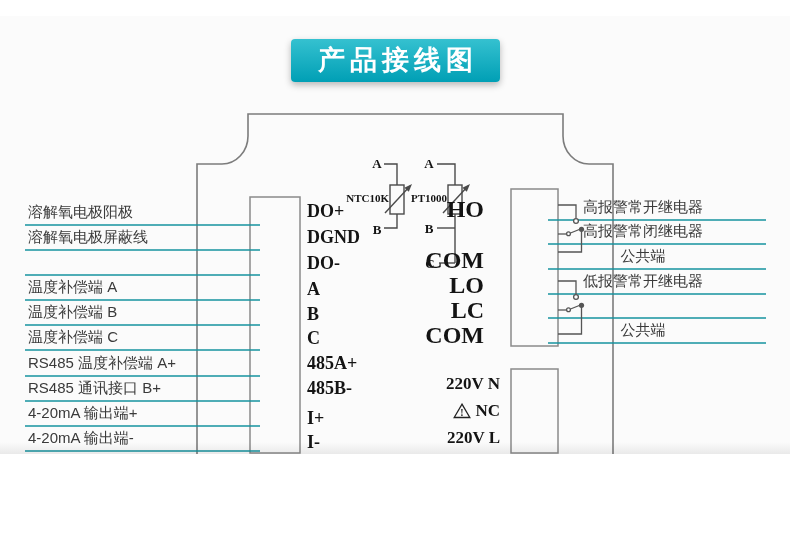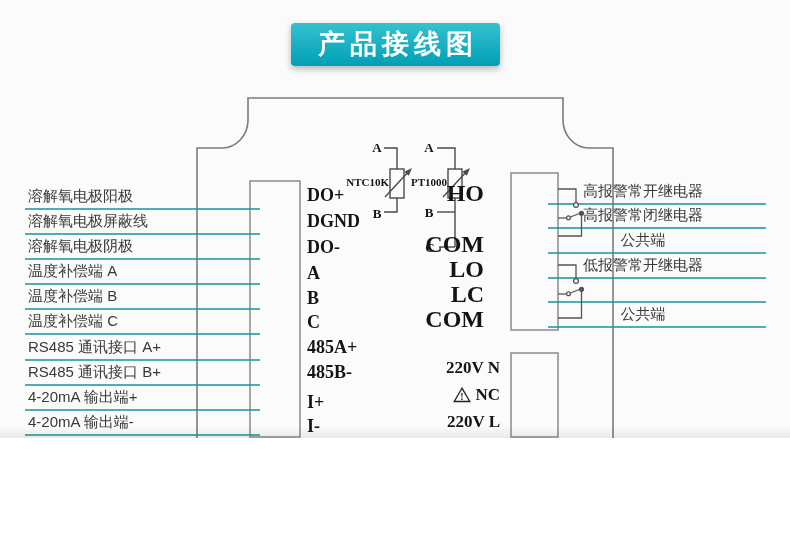--- a/index.html
+++ b/index.html
@@ -1,19 +1,20 @@
 <!DOCTYPE html>
 <html style="--banner-top: #35c1d0; --banner-bottom: #009fb5;"><head>
 <meta charset="utf-8">
 <style>
   html,body{margin:0;padding:0;background:#fff;}
   .stage{
     position:relative;width:790px;height:438px;overflow:hidden;
     background:#fbfbfb;
     font-family:"Liberation Sans","DejaVu Sans",sans-serif;
+    margin-top:16px;
   }
   .banner{
     position:absolute;left:291px;top:23px;width:209px;height:43px;
     border-radius:4px;
     background:linear-gradient(180deg,var(--banner-top,#35c1d0) 0%,var(--banner-bottom,#009fb5) 100%);
     box-shadow:0 3px 7px rgba(0,0,0,.28);
     display:flex;align-items:center;justify-content:center;
   }
   .banner span{
     color:#fff;font-size:27px;font-weight:bold;letter-spacing:5px;
@@ -110,25 +111,24 @@
       <line x1="558" y1="294" x2="566.5" y2="294"></line>
       <circle cx="568.5" cy="293.8" r="1.9" fill="#fff"></circle>
       <line x1="570.5" y1="293" x2="583" y2="288"></line>
       <circle cx="581.5" cy="289.3" r="2.6" fill="#555" stroke="none"></circle>
       <polyline points="581.5,291 581.5,318 558,318"></polyline>
     </g>
   </svg>
 
   <div class="lbl cn cn-l" style="top:187px">溶解氧电极阳极</div>
   <div class="lbl cn cn-l" style="top:212px">溶解氧电极屏蔽线</div>
-  <div class="lbl cn cn-l" style="top:237px">溶解氧电极阴极</div>
   <div class="lbl cn cn-l" style="top:262px">温度补偿端 A</div>
   <div class="lbl cn cn-l" style="top:287px">温度补偿端 B</div>
   <div class="lbl cn cn-l" style="top:312px">温度补偿端 C</div>
-  <div class="lbl cn cn-l" style="top:338px">RS485 通讯接口 A+</div>
+  <div class="lbl cn cn-l" style="top:338px">RS485 温度补偿端 A+</div>
   <div class="lbl cn cn-l" style="top:363px">RS485 通讯接口 B+</div>
   <div class="lbl cn cn-l" style="top:388px">4-20mA 输出端+</div>
   <div class="lbl cn cn-l" style="top:413px">4-20mA 输出端-</div>
 
   <div class="lbl term t-mid" style="top:184px">DO+</div>
   <div class="lbl term t-mid" style="top:210px">DGND</div>
   <div class="lbl term t-mid" style="top:236px">DO-</div>
   <div class="lbl term t-mid" style="top:262px">A</div>
   <div class="lbl term t-mid" style="top:287px">B</div>
   <div class="lbl term t-mid" style="top:311px">C</div>

